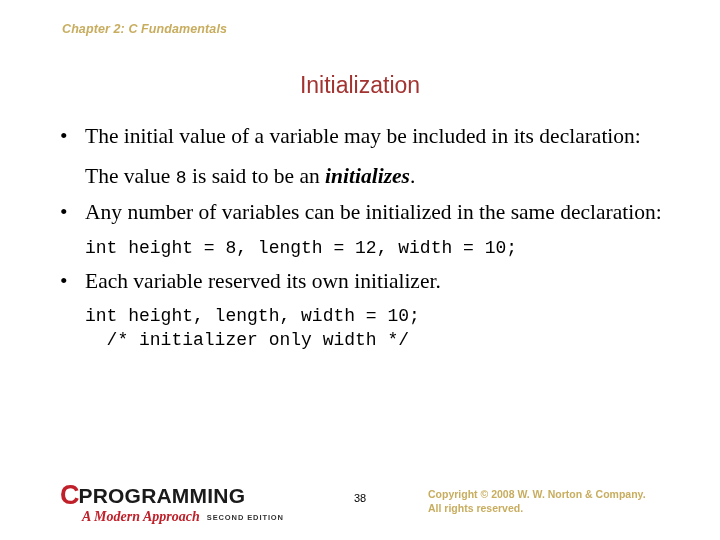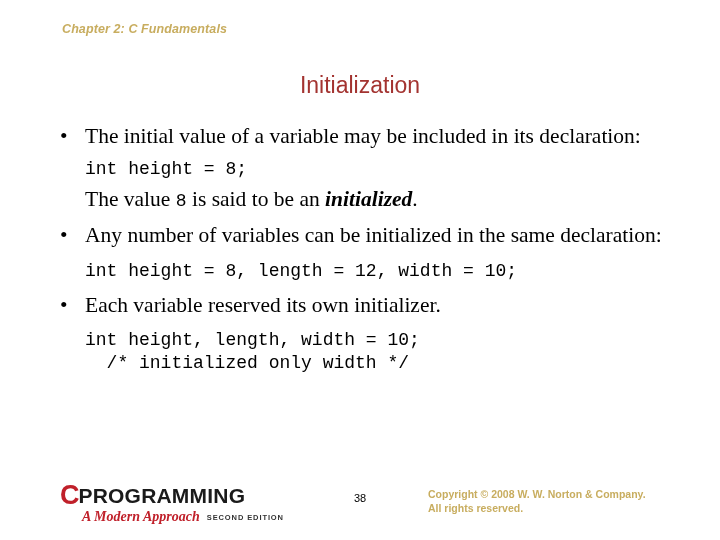--- a/index.html
+++ b/index.html
@@ -203,25 +203,24 @@
 
   <div class="body-area">
 
     <div class="bullet-row">
       <span class="dot">•</span>
       <span>The initial value of a variable may be included in its declaration:</span>
     </div>
 
     <div class="sp-after-b1"></div>
 
-    <div class="code-row">int height = 8;</div>
 
     <div class="sp-after-code1"></div>
 
-    <div class="plain-row"><span>The value </span><span class="mono-inline">8</span><span> is said to be an </span><span class="em-term">initialized</span><span>.</span></div>
+    <div class="plain-row"><span>The value </span><span class="mono-inline">8</span><span> is said to be an </span><span class="em-term">initializes</span><span>.</span></div>
 
     <div class="sp-after-val"></div>
 
     <div class="bullet-row">
       <span class="dot">•</span>
       <span>Any number of variables can be initialized in the same declaration:</span>
     </div>
 
     <div class="sp-after-b2"></div>
 
@@ -230,21 +229,21 @@
     <div class="sp-after-code2"></div>
 
     <div class="bullet-row">
       <span class="dot">•</span>
       <span>Each variable reserved its own initializer.</span>
     </div>
 
     <div class="sp-after-b3"></div>
 
     <div class="code-row">int height, length, width = 10;</div>
-    <div class="code-row">  /* initialized only width */</div>
+    <div class="code-row">  /* initializer only width */</div>
 
   </div>
 
   <div class="footer">
 
     <div class="logo">
       <div class="logo-line1"><span class="logo-c">C</span><span class="logo-prog">PROGRAMMING</span></div>
       <div class="logo-line2"><span class="logo-modern">A Modern Approach</span><span class="logo-edition">SECOND EDITION</span></div>
     </div>
 

